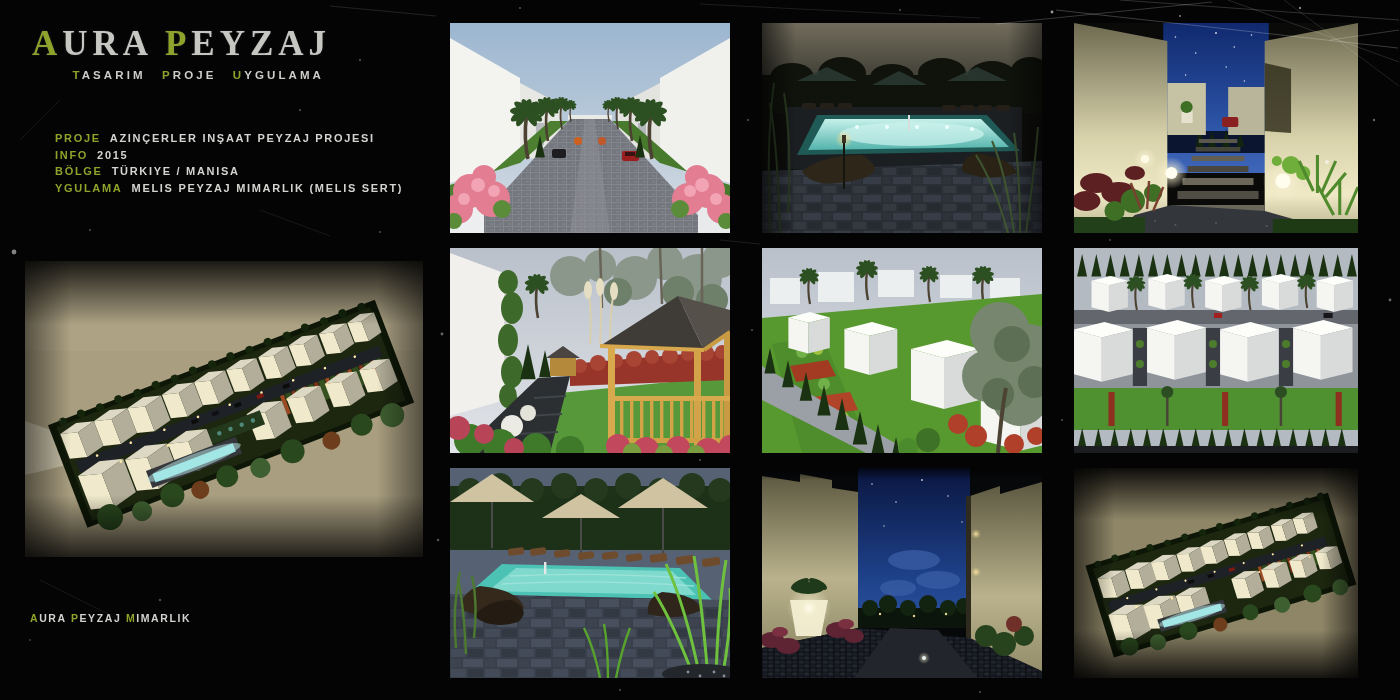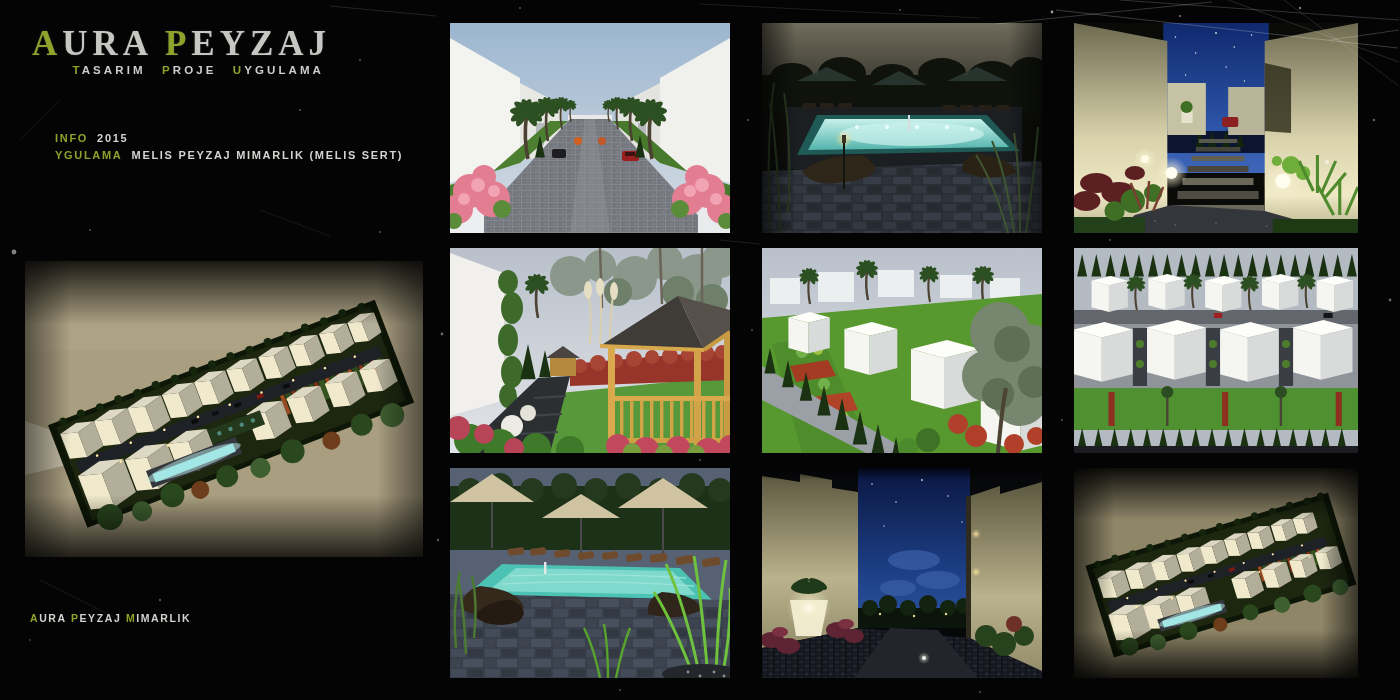--- a/index.html
+++ b/index.html
@@ -11,21 +11,21 @@
   .texture{position:absolute;inset:0;pointer-events:none;z-index:50;}
   
   .brand{position:absolute;left:32px;top:24px;width:300px;z-index:5;}
   .brand-title{
     font-family:"Liberation Serif", serif;font-size:35px;font-weight:bold;
     letter-spacing:5px;color:#c6c6c3;white-space:nowrap;
     text-shadow:0 0 2px rgba(255,255,255,.18);
   }
   .accent{color:#8ea32c;}
   .brand-tagline{
-    width:292px;text-align:right;
+    margin-top:5px;width:292px;text-align:right;
     font-size:11.5px;font-weight:bold;letter-spacing:3.1px;color:#cdcdca;white-space:nowrap;
   }
   .brand-tagline .word{margin-left:10px;}
   
   .project-info{position:absolute;left:55px;top:132px;z-index:5;}
   .pi-row{font-size:11px;font-weight:bold;letter-spacing:1.7px;color:#d4d4d1;
     margin-bottom:4.5px;white-space:nowrap;}
   .pi-row .label{color:#8ea32c;margin-right:9px;}
   
   .hero{position:absolute;left:25px;top:261px;width:398px;height:296px;}
@@ -173,21 +173,23 @@
     <span class="accent">P</span><span>EYZAJ</span>
   </div>
   <div class="brand-tagline">
     <span class="word"><span class="accent">T</span><span>ASARIM</span></span>
     <span class="word"><span class="accent">P</span><span>ROJE</span></span>
     <span class="word"><span class="accent">U</span><span>YGULAMA</span></span>
   </div>
 </div>
 
 <div class="project-info">
+  <div class="pi-row"><span class="label">PROJE</span><span>AZINÇERLER INŞAAT PEYZAJ PROJESI</span></div>
   <div class="pi-row"><span class="label">INFO</span><span>2015</span></div>
+  <div class="pi-row"><span class="label">BÖLGE</span><span>TÜRKIYE / MANISA</span></div>
   <div class="pi-row"><span class="label">YGULAMA</span><span>MELIS PEYZAJ MIMARLIK (MELIS SERT)</span></div>
 </div>
 
 <div class="hero">
 <svg viewBox="0 0 398 296" preserveAspectRatio="none">
   <rect width="398" height="296" fill="#a99e80"></rect>
   <rect width="398" height="90" fill="#b0a587" opacity=".6"></rect>
   <polygon points="0,160 92,192 0,214" fill="#cfc8b0" opacity=".85"></polygon>
   <g transform="translate(205,150) rotate(-21)">
     <rect x="-175" y="-52" width="350" height="110" fill="#0e1707"></rect>

